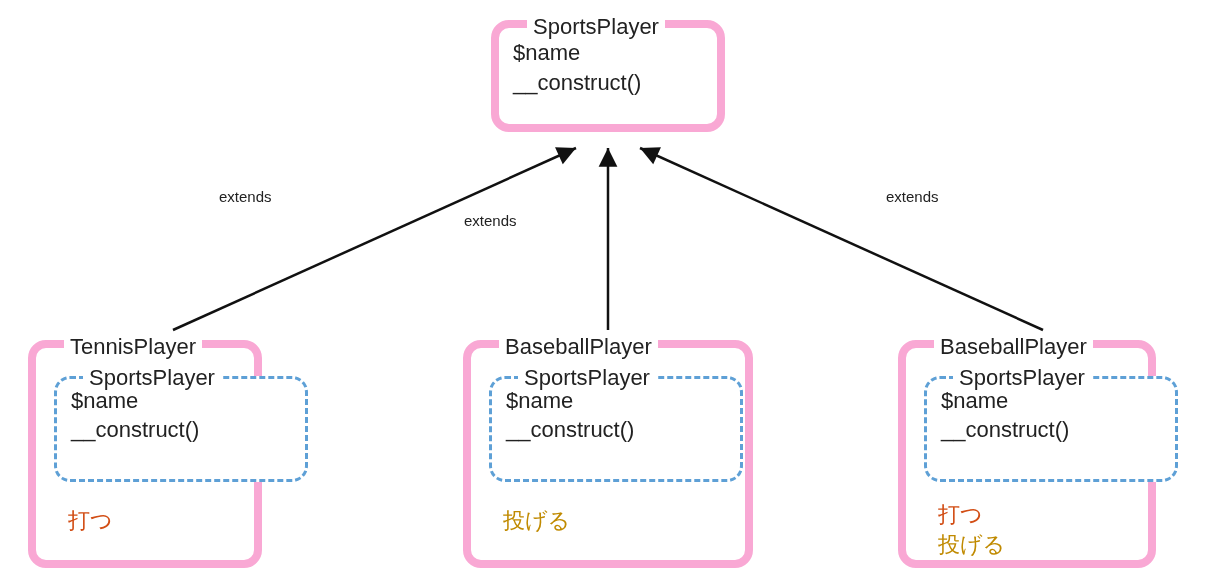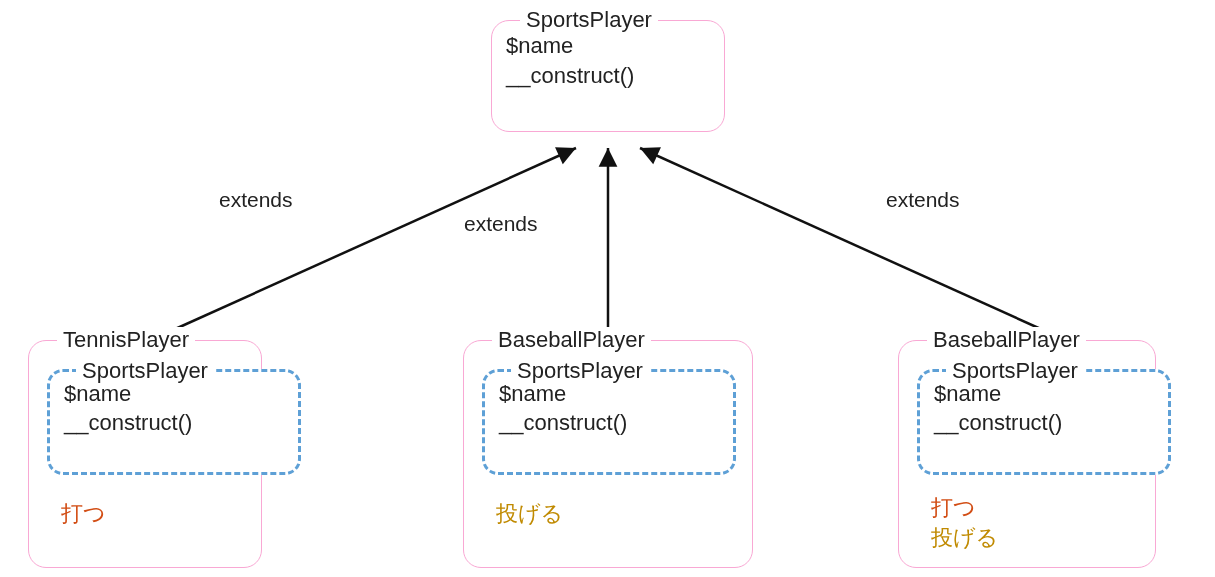--- a/index.html
+++ b/index.html
@@ -7,21 +7,21 @@
     padding: 0;
     width: 1215px;
     height: 577px;
     background: #fff;
     font-family: "Helvetica Neue", "Hiragino Sans", "Meiryo", sans-serif;
     color: #222;
     position: relative;
   }
   .box {
     position: absolute;
-    border: 1px solid #f9a8d4;
+    border: 8px solid #f9a8d4;
     border-radius: 18px;
     background: #fff;
     box-sizing: border-box;
   }
   .box-title {
     position: absolute;
     top: -14px;
     left: 28px;
     background: #fff;
     padding: 0 6px;
@@ -56,21 +56,21 @@
   }
   .method {
     position: absolute;
     font-size: 22px;
     line-height: 1.35;
   }
   .orange { color: #d24d14; }
   .olive  { color: #c08a00; text-align: right; }
   .edge-label {
     position: absolute;
-    font-size: 21px;
+    font-size: 15px;
     background: #fff;
     padding: 0 2px;
   }
   svg.arrows {
     position: absolute;
     left: 0; top: 0;
     width: 1215px; height: 577px;
     pointer-events: none;
   }
 </style>

